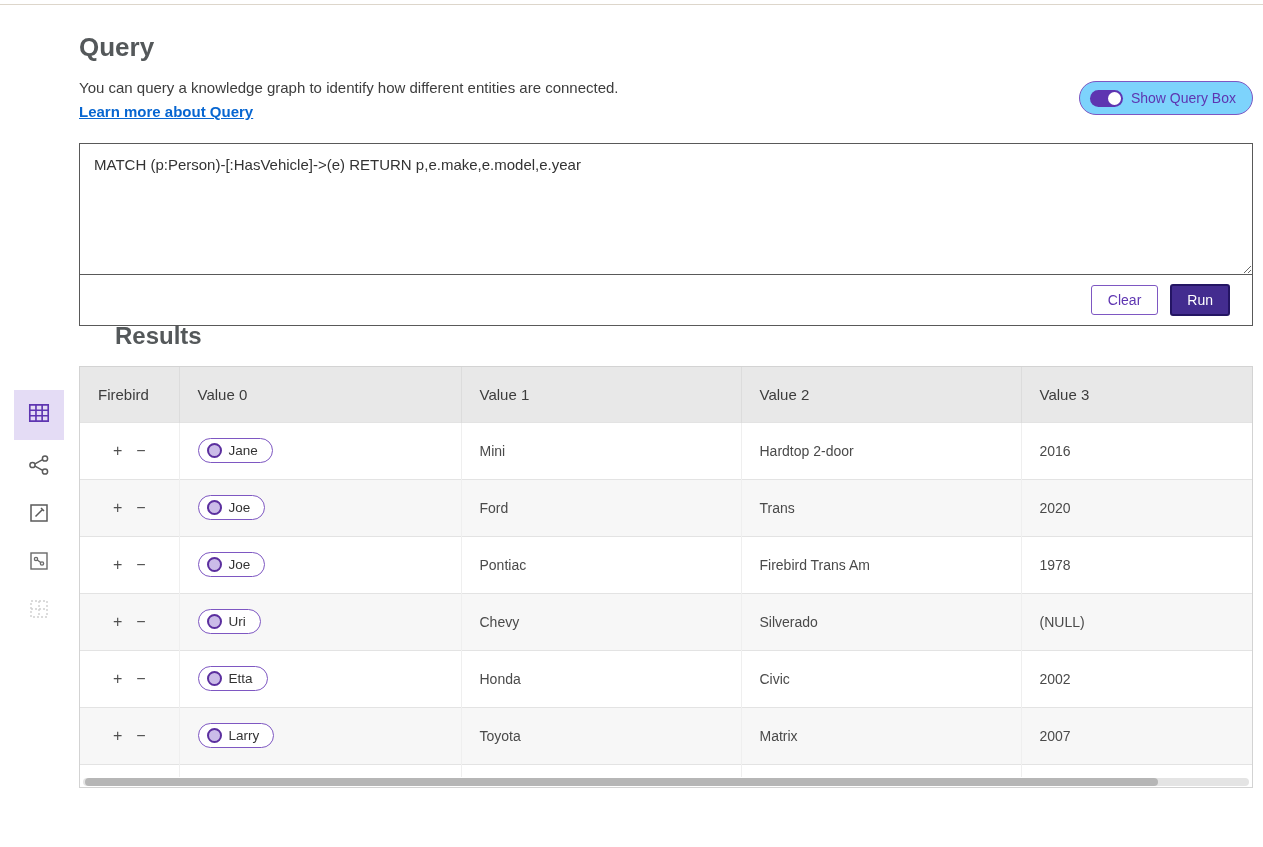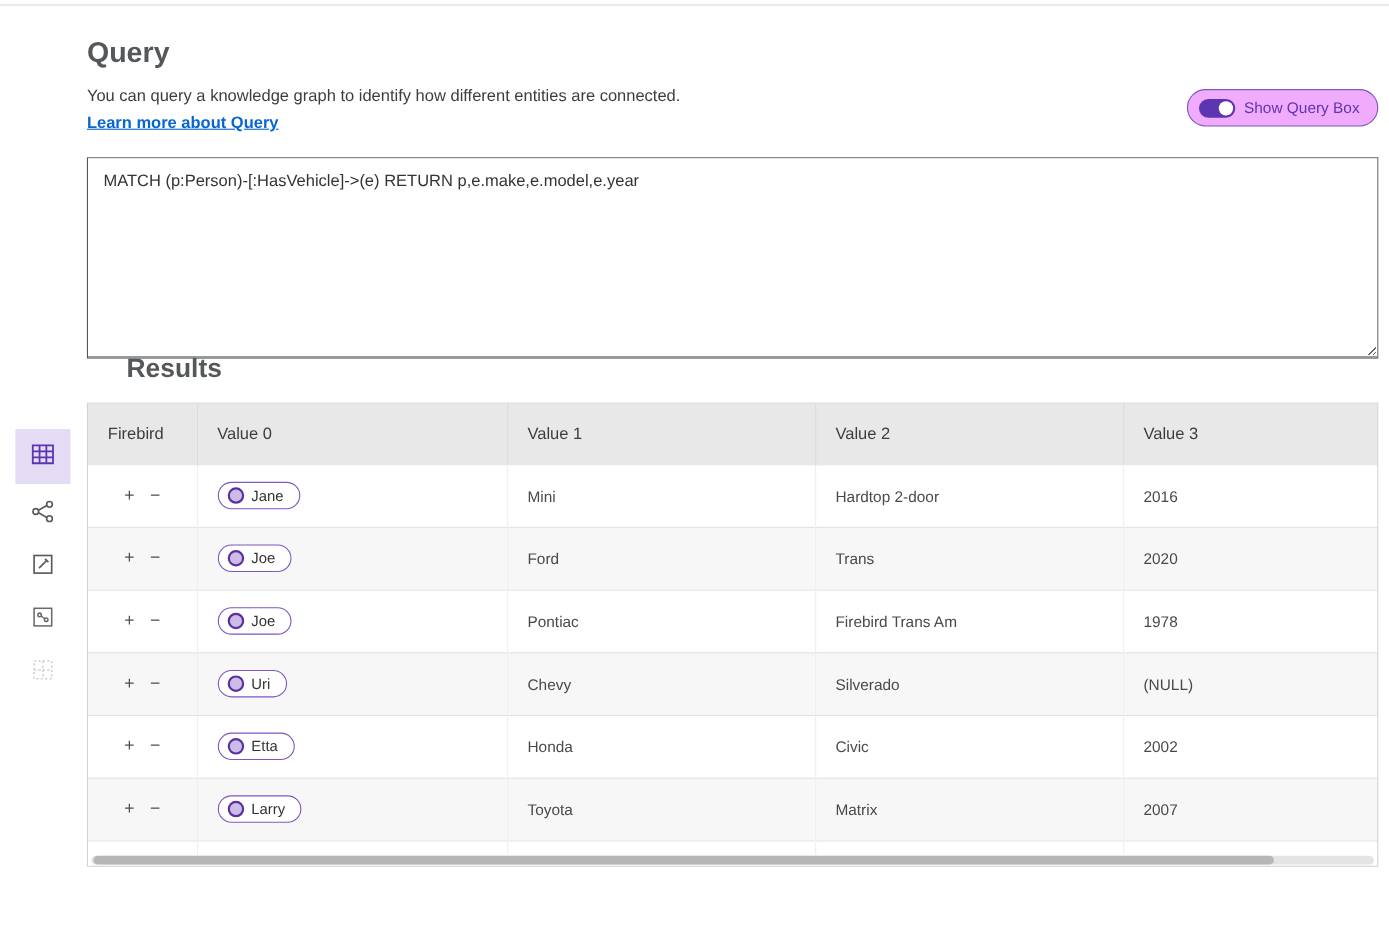--- a/index.html
+++ b/index.html
@@ -14,21 +14,21 @@
   body{background:#fff;font-family:"Liberation Sans",sans-serif;}
   .page{position:relative;width:1263px;height:847px;background:#fff;overflow:hidden;}
   .topline{position:absolute;top:4px;left:0;right:0;height:1px;background:#ddd6cb;}
 
   .page-title{position:absolute;top:32px;left:79px;font-size:26px;font-weight:700;color:var(--heading);}
   .page-desc{position:absolute;top:79px;left:79px;font-size:15px;color:#3d3d3d;}
   .learn-link{position:absolute;top:103px;left:79px;font-size:15px;font-weight:700;color:var(--link);text-decoration:underline;cursor:pointer;}
 
   .toggle-pill{position:absolute;top:81px;right:10px;height:34px;display:flex;align-items:center;gap:8px;
     padding:0 16px 0 10px;border:1px solid var(--pill-border);border-radius:17px;color:var(--accent);
-    font-size:14px;cursor:pointer;background:#f0abfc;}
+    font-size:14px;cursor:pointer;background:#7dd3fc;}
   .switch{position:relative;width:33px;height:17px;border-radius:9px;background:var(--accent);display:inline-block;}
   .switch .knob{position:absolute;top:2px;right:2px;width:13px;height:13px;border-radius:50%;background:#fff;}
 
   .query-panel{position:absolute;left:79px;top:143px;width:1174px;height:183px;border:1px solid #595959;
     display:flex;flex-direction:column;background:#fff;}
   .query-panel textarea{flex:1;width:100%;border:none;border-bottom:1px solid #595959;resize:both;outline:none;
     padding:12px 14px;font-family:"Liberation Sans",sans-serif;font-size:15px;color:#333;}
   .query-footer{height:50px;display:flex;align-items:center;justify-content:flex-end;gap:12px;padding-right:22px;background:#fff;}
   .btn{font-family:"Liberation Sans",sans-serif;font-size:14px;border-radius:3px;cursor:pointer;}
   .btn-clear{padding:6px 16px;background:#fff;border:1px solid var(--pill-border);color:var(--accent);}
@@ -77,20 +77,24 @@
 
   <div class="toggle-pill">
     <span class="switch">
         <span class="knob"></span>
       </span>
     <span>Show Query Box</span>
   </div>
 
   <div class="query-panel">
     <textarea spellcheck="false" style="">MATCH (p:Person)-[:HasVehicle]-&gt;(e) RETURN p,e.make,e.model,e.year</textarea>
+    <div class="query-footer">
+      <button class="btn btn-clear">Clear</button>
+      <button class="btn btn-run">Run</button>
+    </div>
   </div>
 
   <h2 class="results-title">Results</h2>
 
   <div class="icon-rail">
     <div class="rail-tile">
       <span>
         <svg width="26" height="26" viewBox="0 0 24 24">
             <path fill="none" stroke="#5e35b1" stroke-width="1.5" d="M3.5 4.5h17v15h-17zM3.5 9.5h17M3.5 14.5h17M9.2 4.5v15M14.9 4.5v15"></path>
           </svg>

